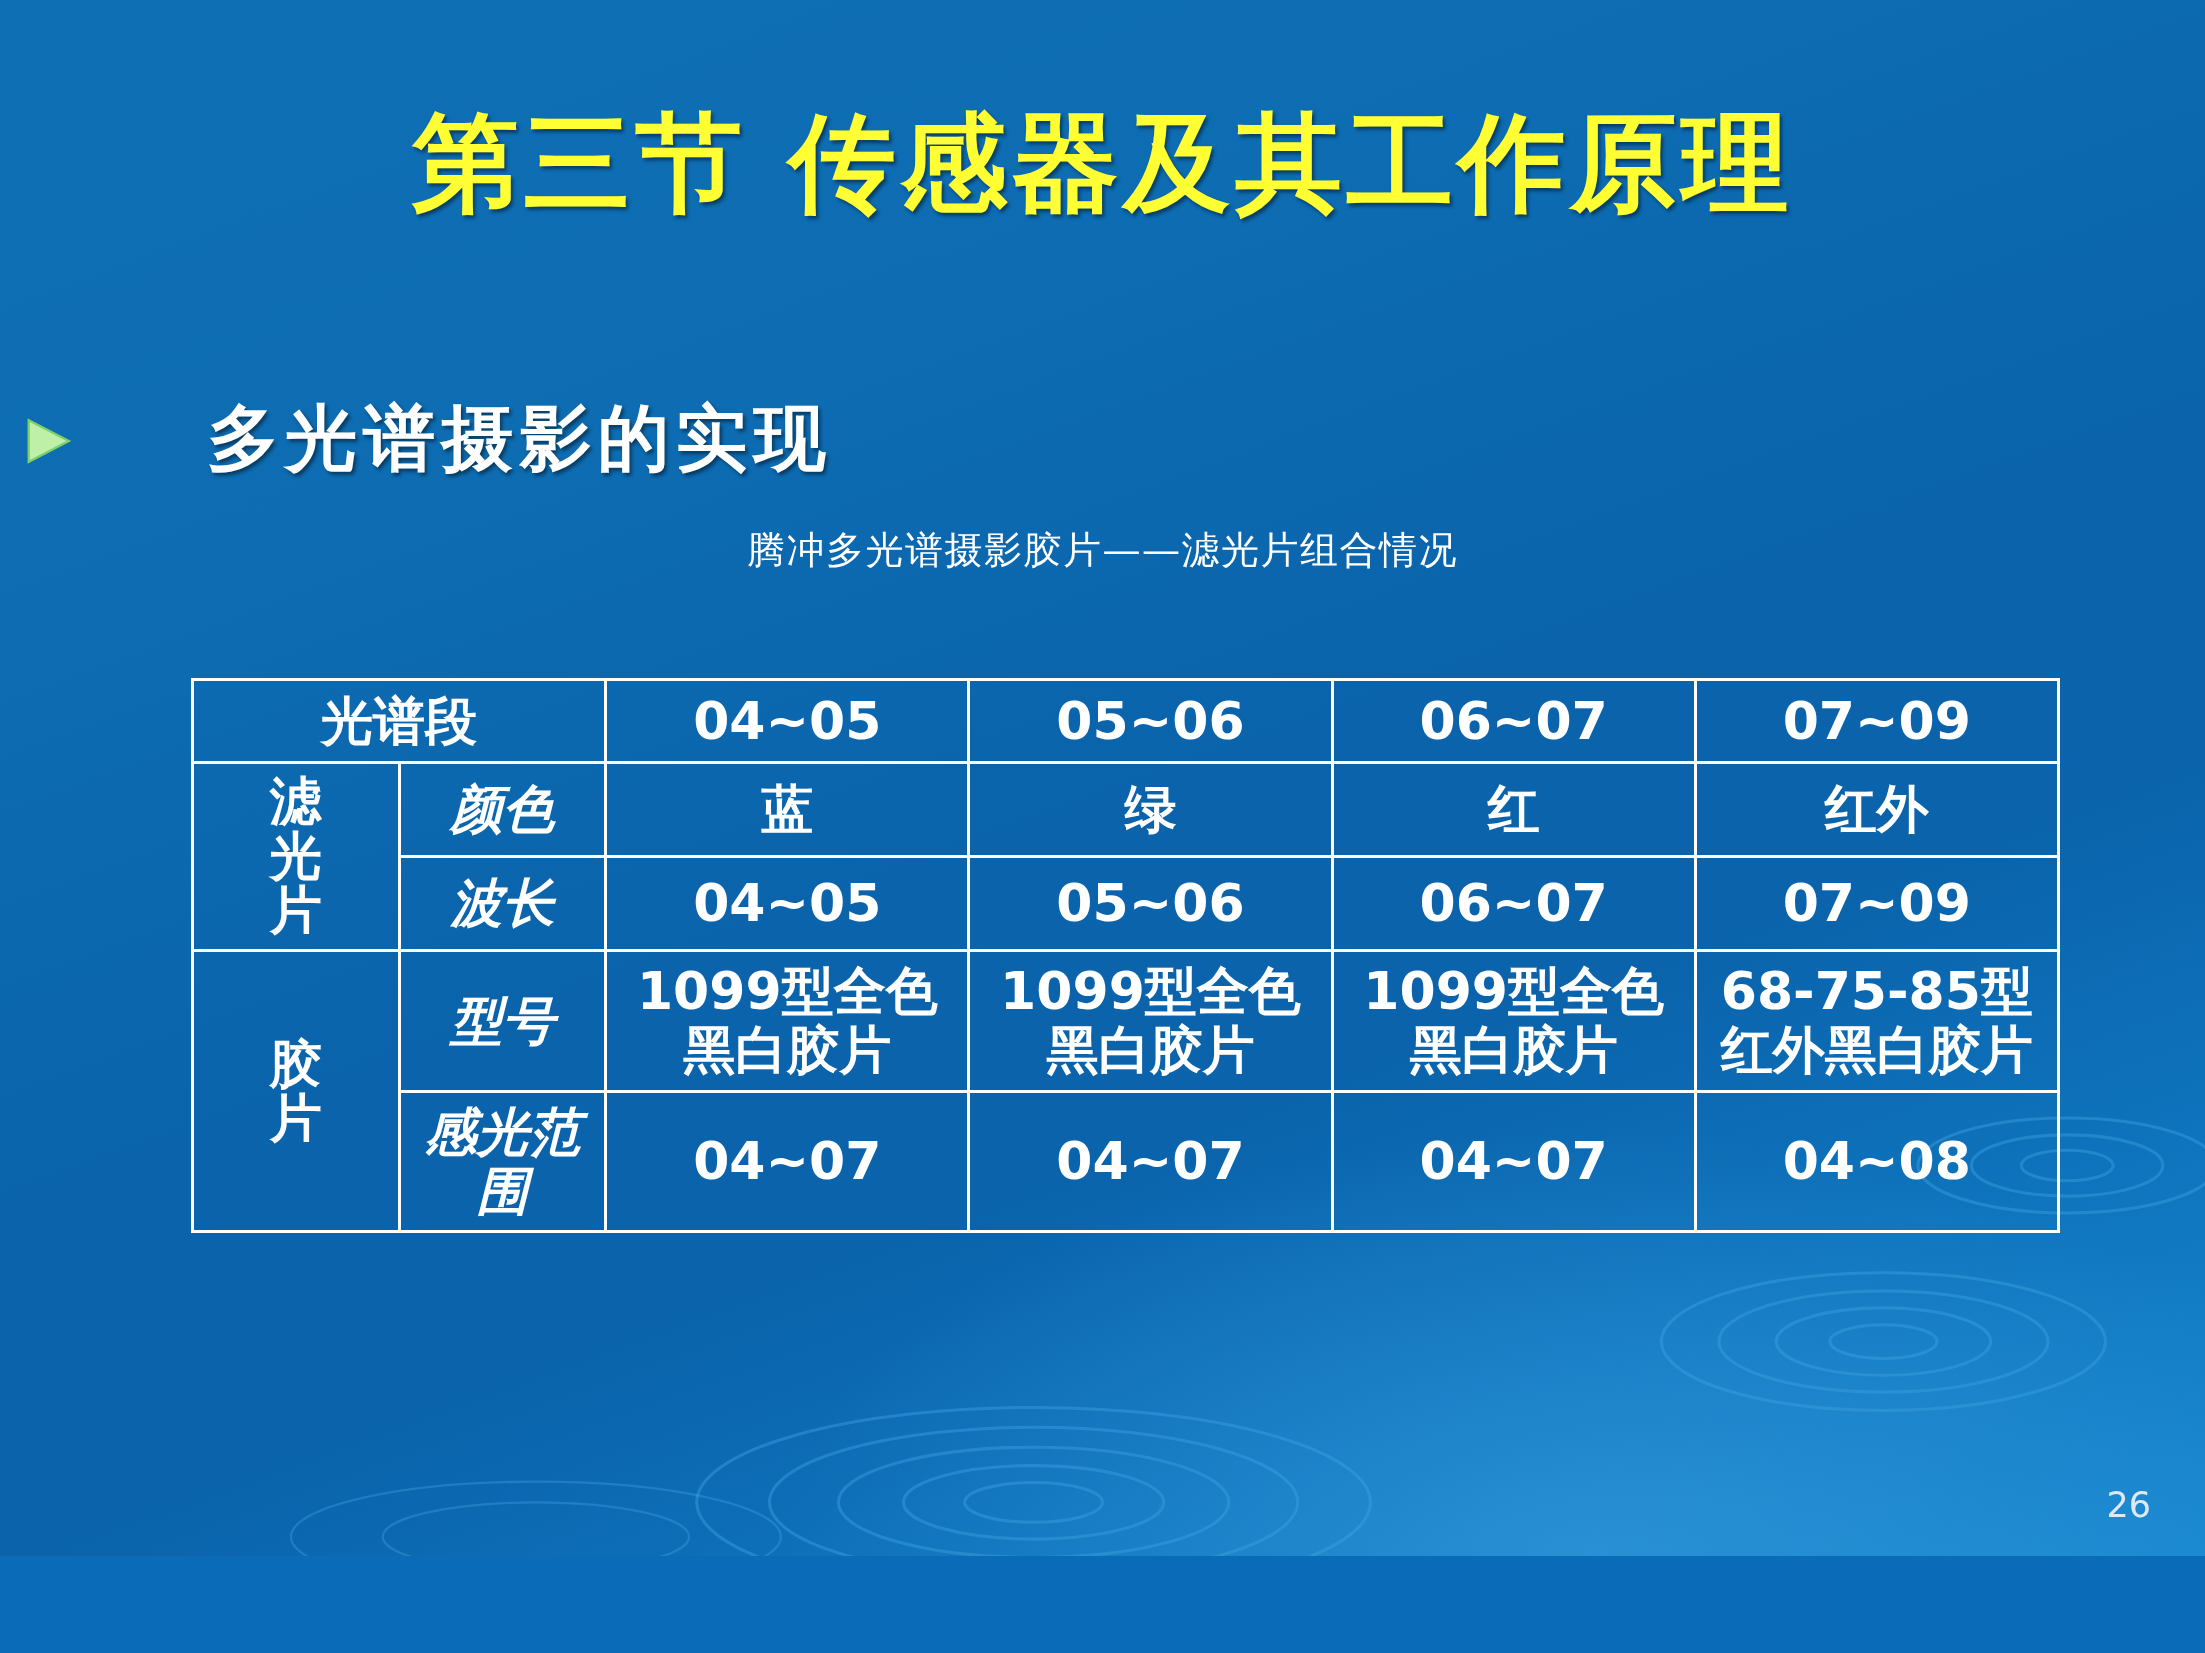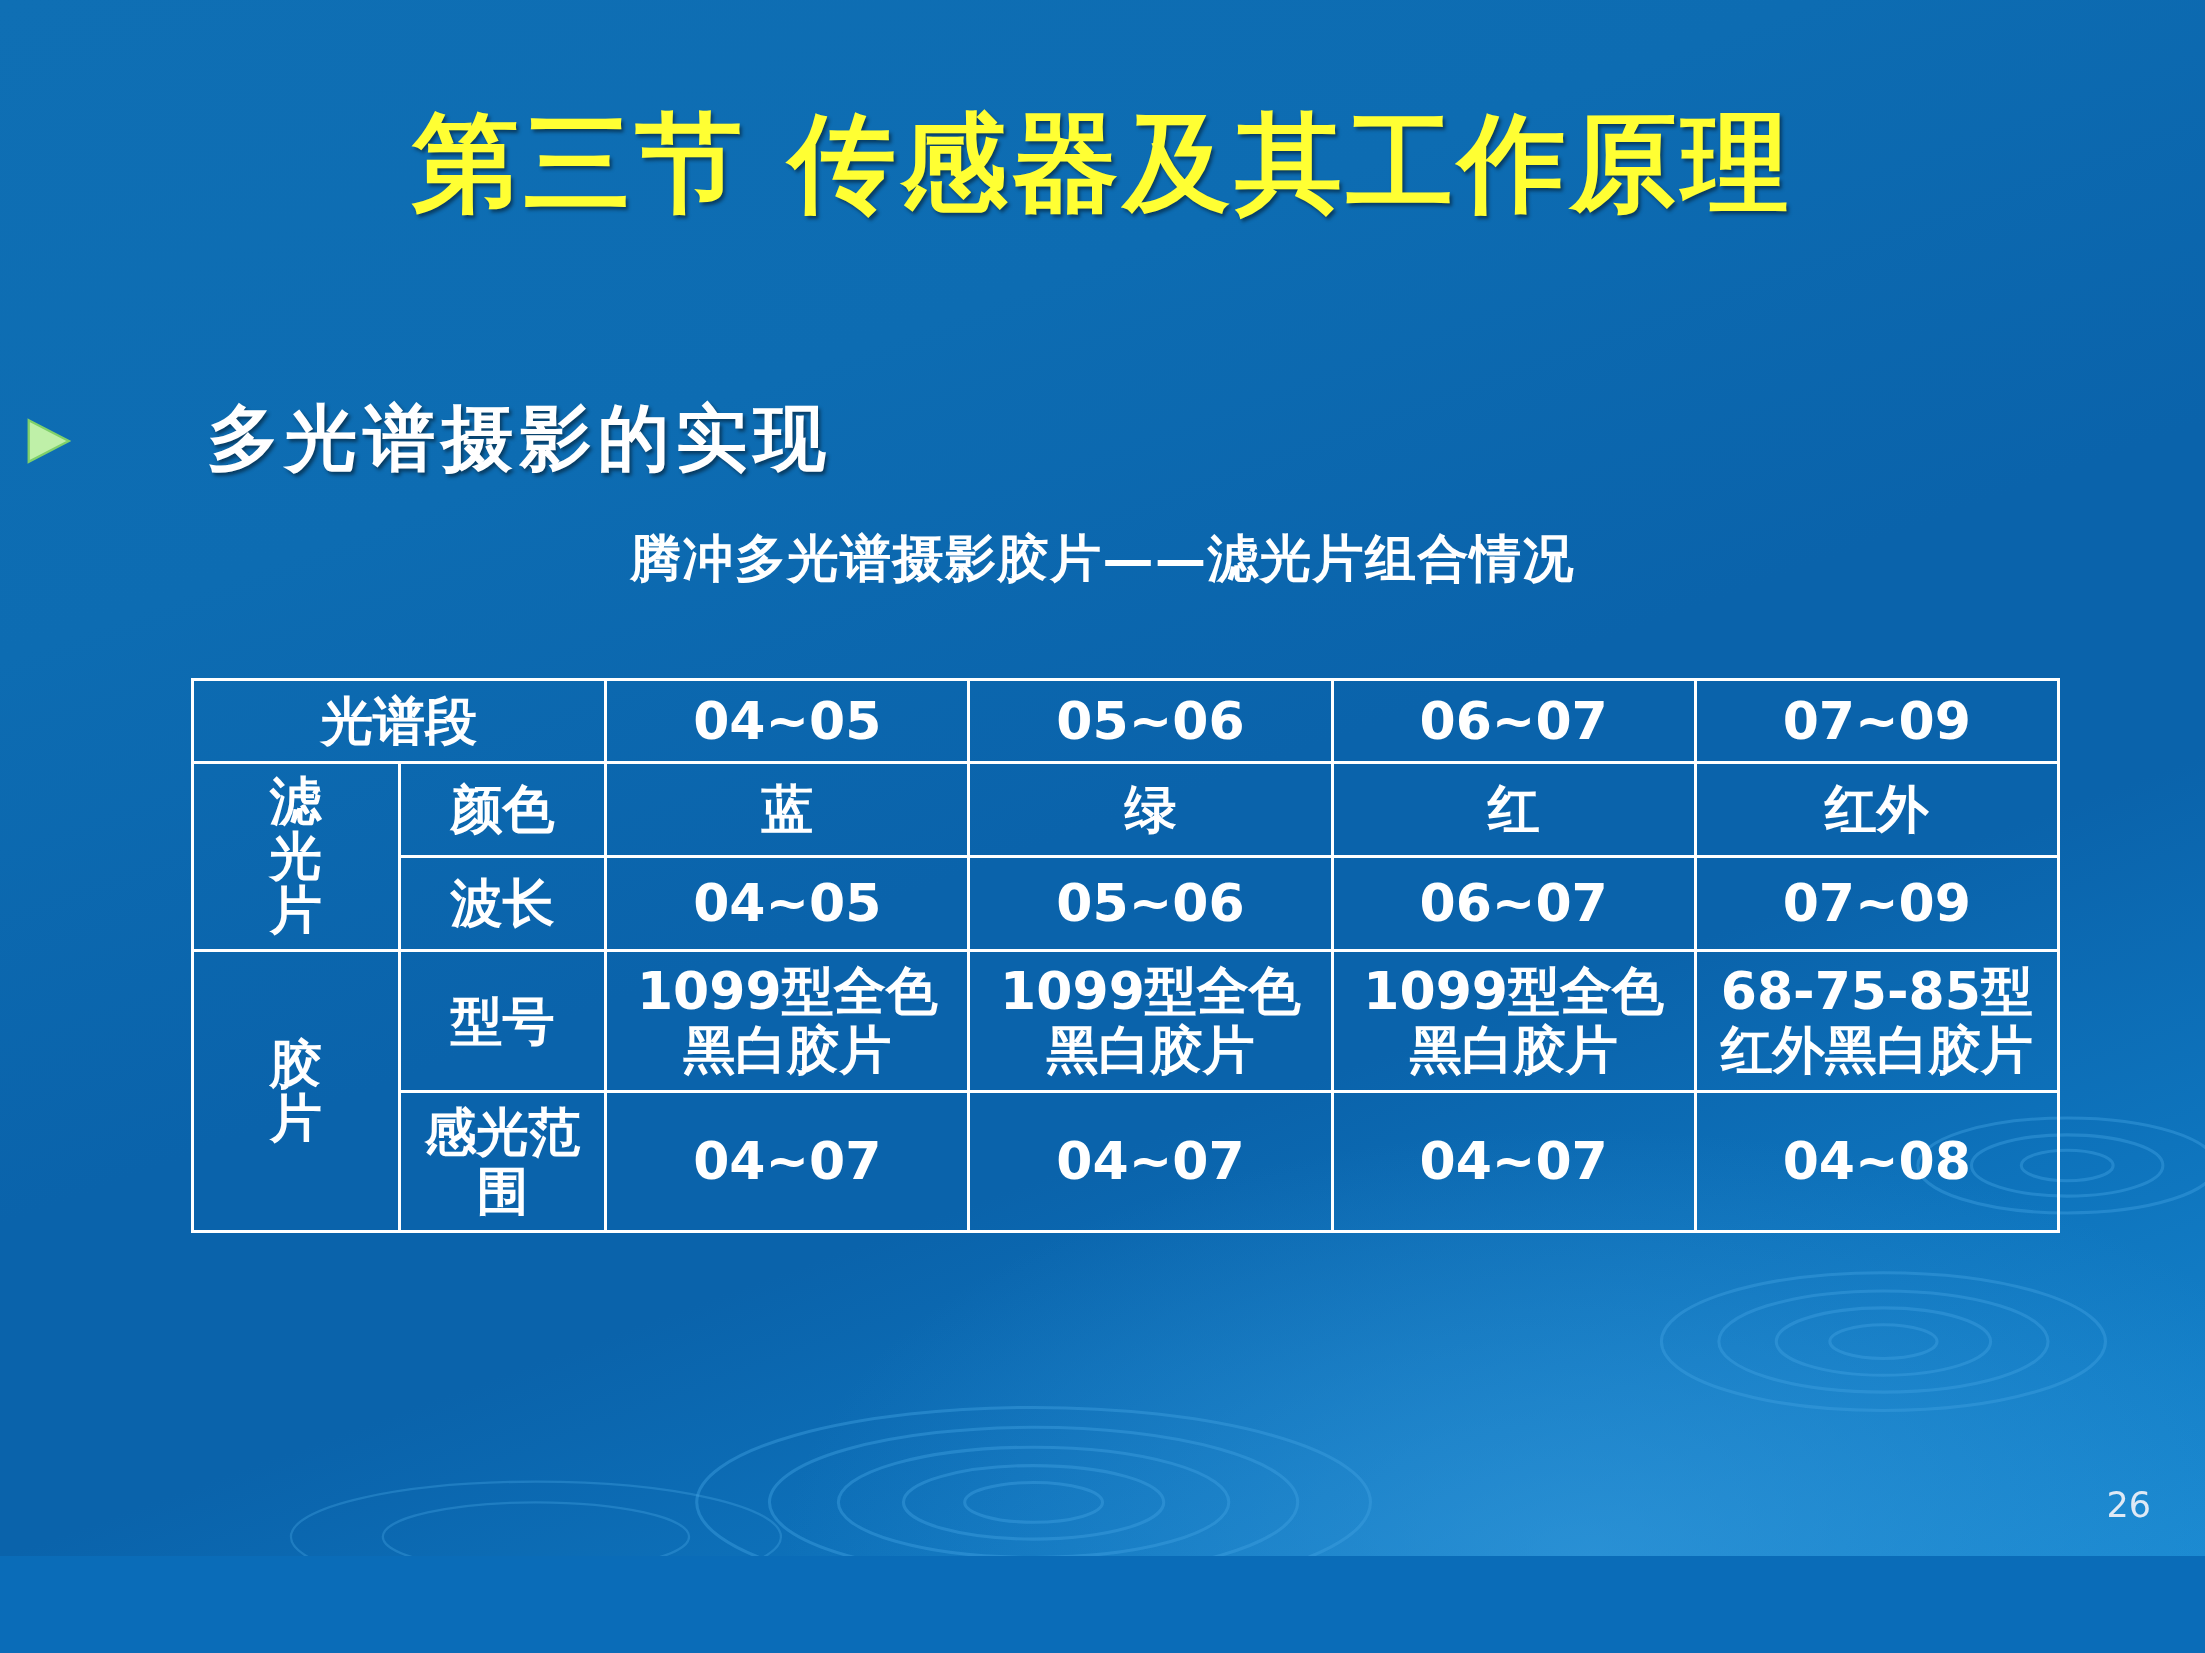--- a/index.html
+++ b/index.html
@@ -73,22 +73,22 @@
   }
 
   .subtitle {
     position: absolute;
     left: 0;
     top: 525px;
     width: 2205px;
     text-align: center;
     color: #ffffff;
     font-family: "DejaVu Serif", serif;
-    font-size: 51px;
-    font-weight: 700;
+    font-size: 38px;
+    font-weight: 400;
     letter-spacing: 1.5px;
     box-sizing: border-box;
   }
 
   table.spec {
     position: absolute;
     left: 191px;
     top: 678px;
     width: 1830px;
     border-collapse: collapse;
@@ -108,21 +108,21 @@
   td.vert {
     width: 123px;
     font-size: 43px;
     letter-spacing: 0;
     padding: 7.7px 3.1px;
   }
   td.vert span.v {
     display: block;
     line-height: 1.05;
   }
-  td.rowlabel { width: 276px; }
+  td.rowlabel { width: 276px; font-style: italic; }
   td.colhead  { width: 348px; }
   td.firsthead { width: 398px; }
   td.model { font-size: 42px; }
   .pagenum {
     position: absolute;
     right: 54px;
     bottom: 31px;
     color: #dfe9f5;
     font-family: "DejaVu Sans", sans-serif;
     font-size: 35px;

